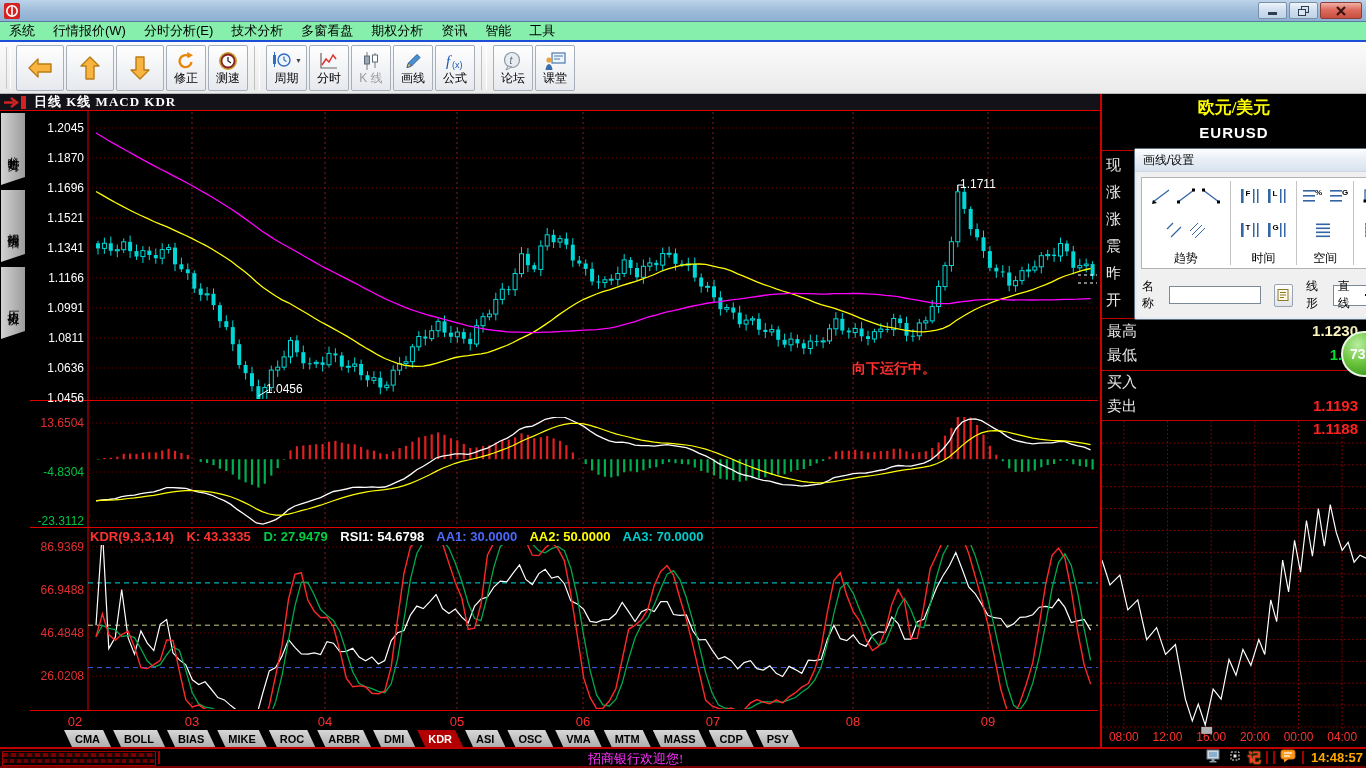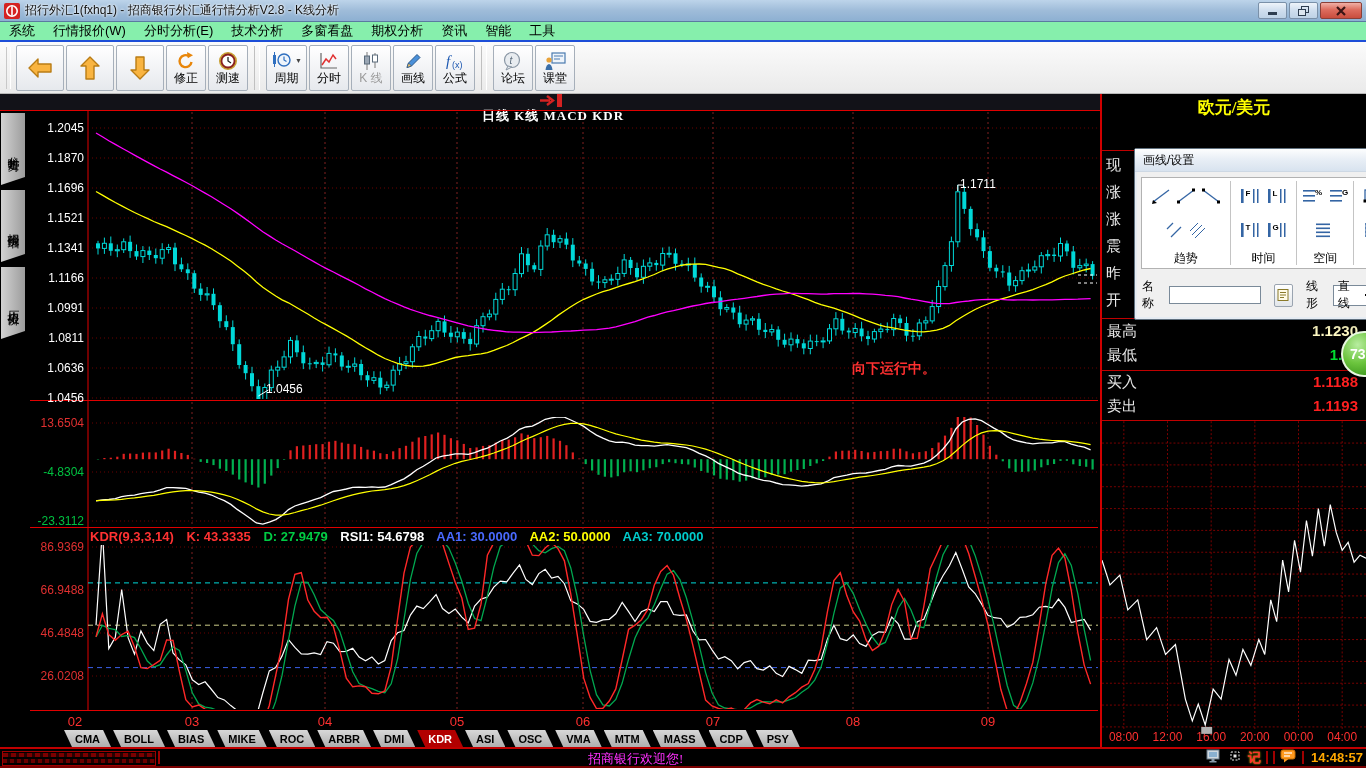--- a/index.html
+++ b/index.html
@@ -34,21 +34,21 @@
   .tbtn.big{width:48px;}
   .tbtn .tlab{font-size:12px;color:#000;line-height:14px;white-space:nowrap;}
   .tbtn .tlab.dis{color:#9a9a9a;}
   .tbtn .dd{font-size:7px;color:#444;margin-left:2px;}
   .tsep{width:4px;height:44px;border-left:1px solid #c0c0c0;border-right:1px solid #fff;margin:0 5px;}
   .ticonrow{display:flex;align-items:center;}
 
   
   .main{position:absolute;left:0;top:94px;width:1100px;height:653px;background:#000;}
   .chart-header{position:absolute;left:0;top:0;width:1100px;height:16px;background:#121218;
-    display:flex;align-items:center;flex-direction:column;}
+    display:flex;align-items:center;}
   .ch-icon{margin-left:2px;display:inline-flex;}
   .ch-title{font-size:13px;font-weight:bold;color:#fff;margin-left:6px;letter-spacing:1px;}
   .left-tabs{position:absolute;left:1px;top:19px;width:25px;}
   .ltab{width:24px;height:72px;margin-bottom:5px;background:linear-gradient(90deg,#d2d2d2,#9c9c9c);
     clip-path:polygon(0 0,100% 0,100% calc(100% - 8px),0 100%);
     writing-mode:vertical-rl;text-orientation:upright;font-size:12px;color:#000;
     display:flex;align-items:center;justify-content:center;letter-spacing:1px;cursor:default;}
   #mainchart{position:absolute;left:0;top:16px;width:1100px;height:620px;display:block;}
 
   .legend{position:absolute;z-index:20;font-size:13px;font-weight:bold;white-space:nowrap;}
@@ -138,21 +138,20 @@
 <div id="app">
 
   <div class="titlebar">
     <span class="app-icon">
       <svg width="16" height="16" viewBox="0 0 16 16">
           <rect width="16" height="16" rx="2" fill="#d42222"></rect>
           <circle cx="8" cy="8" r="5.2" fill="none" stroke="#fff" stroke-width="1.6"></circle>
           <path d="M8 3.2v9.6" stroke="#fff" stroke-width="1.6"></path>
         </svg>
     </span>
-    <span class="title-text">招行外汇1(fxhq1) - 招商银行外汇通行情分析V2.8 - K线分析</span>
     <span class="winbtns">
       <span class="wbtn">
           <svg width="10" height="9">
             <rect x="0" y="6" width="9" height="3" fill="#2e3e50"></rect>
           </svg>
         </span>
       <span class="wbtn">
           <svg width="12" height="10">
             <rect x="3.5" y="0.5" width="7" height="6" fill="none" stroke="#2e3e50"></rect>
             <rect x="0.5" y="3.5" width="7" height="6" fill="#dce6f0" stroke="#2e3e50"></rect>
@@ -894,20 +893,21 @@
       <div class="btab">OSC</div>
       <div class="btab">VMA</div>
       <div class="btab">MTM</div>
       <div class="btab">MASS</div>
       <div class="btab">CDP</div>
       <div class="btab">PSY</div>
     </div>
 
   <div class="right-panel">
     <div class="pair-name">欧元/美元</div>
+    <div class="pair-code">EURUSD</div>
     <div class="rp-line" style="top:56px"></div>
     <div id="partialRows">
         <div class="prow" style="top: 62px;">现</div>
         <div class="prow" style="top: 89px;">涨</div>
         <div class="prow" style="top: 116px;">涨</div>
         <div class="prow" style="top: 143px;">震</div>
         <div class="prow" style="top: 170px;">昨</div>
         <div class="prow" style="top: 197px;">开</div>
       </div>
     <div class="rp-line" style="top:224px"></div>
@@ -915,21 +915,21 @@
         <div class="qrow" style="top: 226px;">
           <span class="ql">最高</span>
           <span class="qv" style="color: #fef9c3;">1.1230</span>
         </div>
         <div class="qrow" style="top: 250px;">
           <span class="ql">最低</span>
           <span class="qv" style="color: rgb(0, 221, 48);">1.11</span>
         </div>
         <div class="qrow" style="top: 277px;">
           <span class="ql">买入</span>
-          <span class="qv" style="color: rgb(255, 32, 32);">1.1188</span>
+          <span class="qv" style="color: rgb(255, 32, 32); margin-top: 47px;">1.1188</span>
         </div>
         <div class="qrow" style="top: 301px;">
           <span class="ql">卖出</span>
           <span class="qv" style="color: rgb(255, 32, 32);">1.1193</span>
         </div>
       </div>
     <div class="rp-line" style="top:276px"></div>
     <div class="rp-line" style="top:326px"></div>
     <svg id="intraday" viewBox="0 0 266 327">
         <line x1="0" y1="22" x2="266" y2="22" stroke="#7a0000" stroke-dasharray="2 2"></line>

